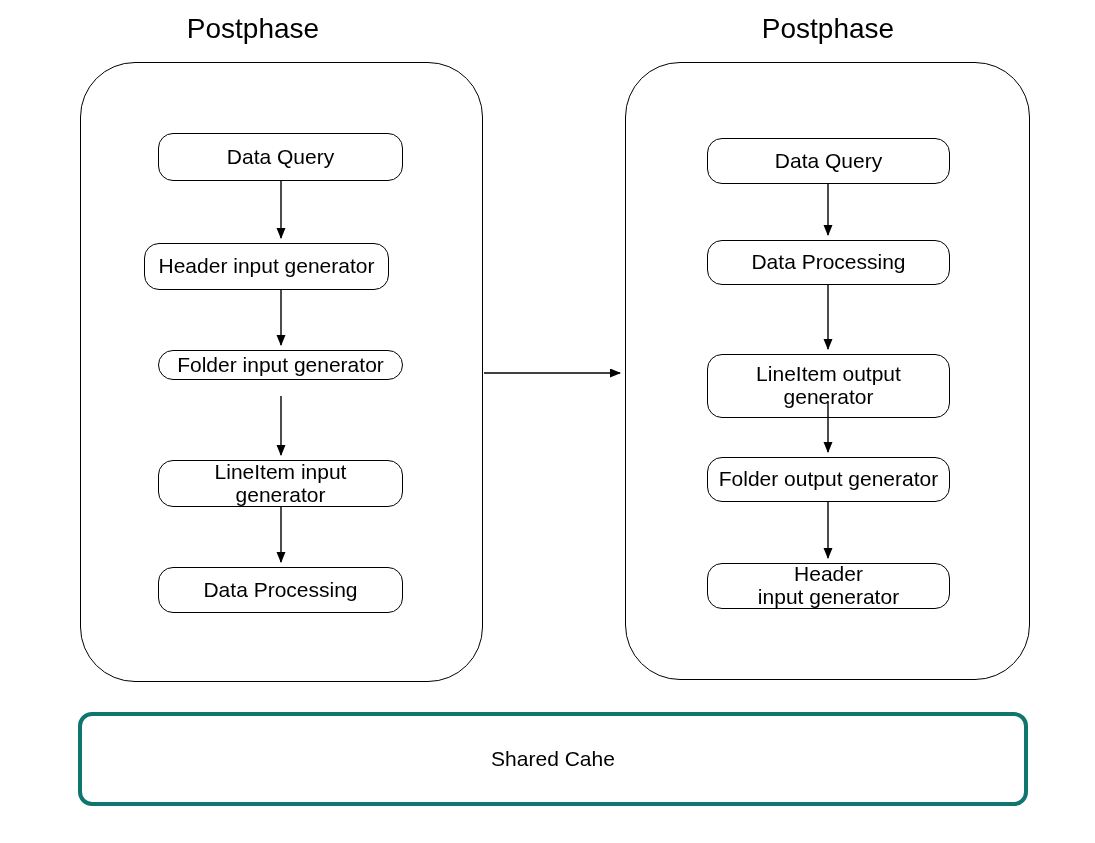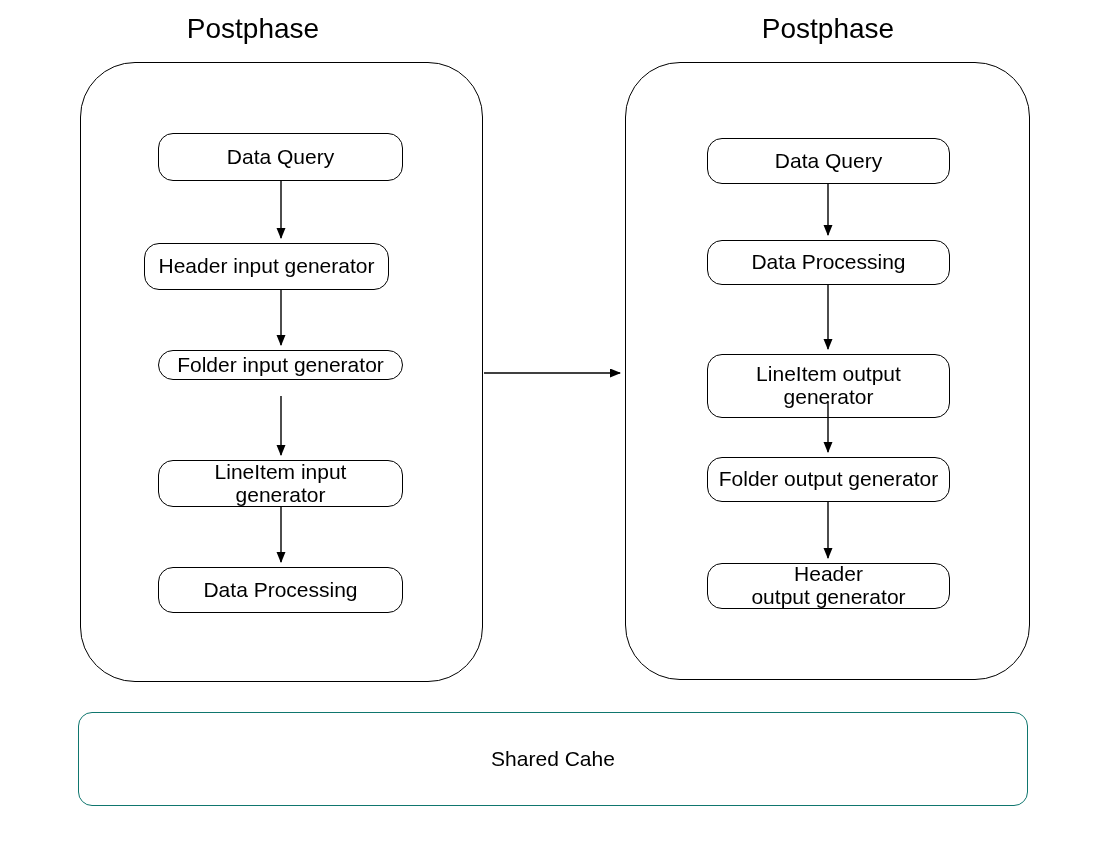--- a/index.html
+++ b/index.html
@@ -47,21 +47,21 @@
     color: #000000;
     white-space: pre-line;
     padding: 0 4px;
   }
   .shared-box {
     position: absolute;
     left: 78px;
     top: 712px;
     width: 950px;
     height: 94px;
-    border: 1px solid #0f766e;
+    border: 4px solid #0f766e;
     border-radius: 14px;
     background: #ffffff;
     box-sizing: border-box;
     display: flex;
     align-items: center;
     justify-content: center;
   }
   .shared-label {
     font-size: 21px;
     color: #000000;
@@ -97,21 +97,21 @@
   <div class="node" style="left:158px; top:460px; width:245px; height:47px;">LineItem input
 generator</div>
   <div class="node" style="left:158px; top:567px; width:245px; height:46px;">Data Processing</div>
 
   <div class="node" style="left:707px; top:138px; width:243px; height:46px;">Data Query</div>
   <div class="node" style="left:707px; top:240px; width:243px; height:45px;">Data Processing</div>
   <div class="node" style="left:707px; top:354px; width:243px; height:64px;">LineItem output
 generator</div>
   <div class="node" style="left:707px; top:457px; width:243px; height:45px;">Folder output generator</div>
   <div class="node" style="left:707px; top:563px; width:243px; height:46px;">Header
-output generator</div>
+input generator</div>
 
   <div class="shared-box">
     <span class="shared-label">Shared Cahe</span>
   </div>
 
   <svg class="arrows" viewBox="0 0 1095 843" xmlns="http://www.w3.org/2000/svg">
     <defs>
       <marker id="arrowhead" markerWidth="12" markerHeight="10" refX="10" refY="4.5" orient="auto" markerUnits="userSpaceOnUse">
         <path d="M0,0 L11,4.5 L0,9 z" fill="#000000"></path>
       </marker>

